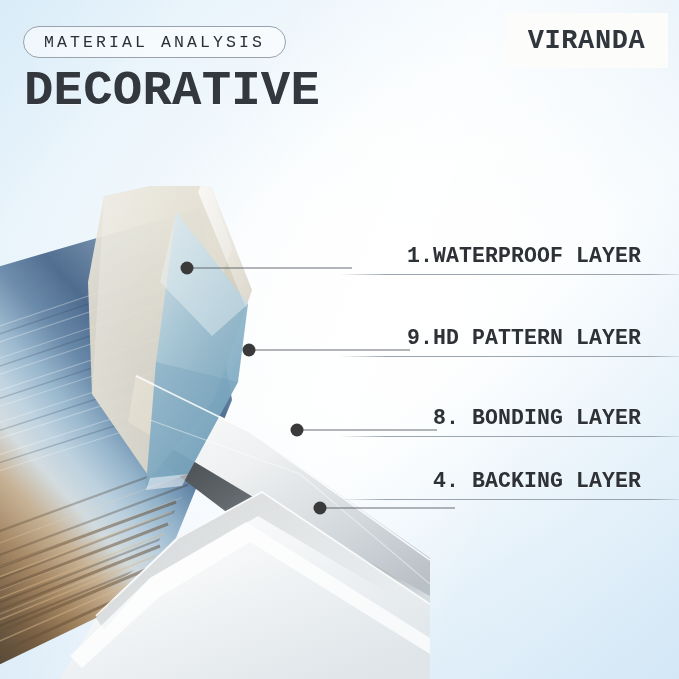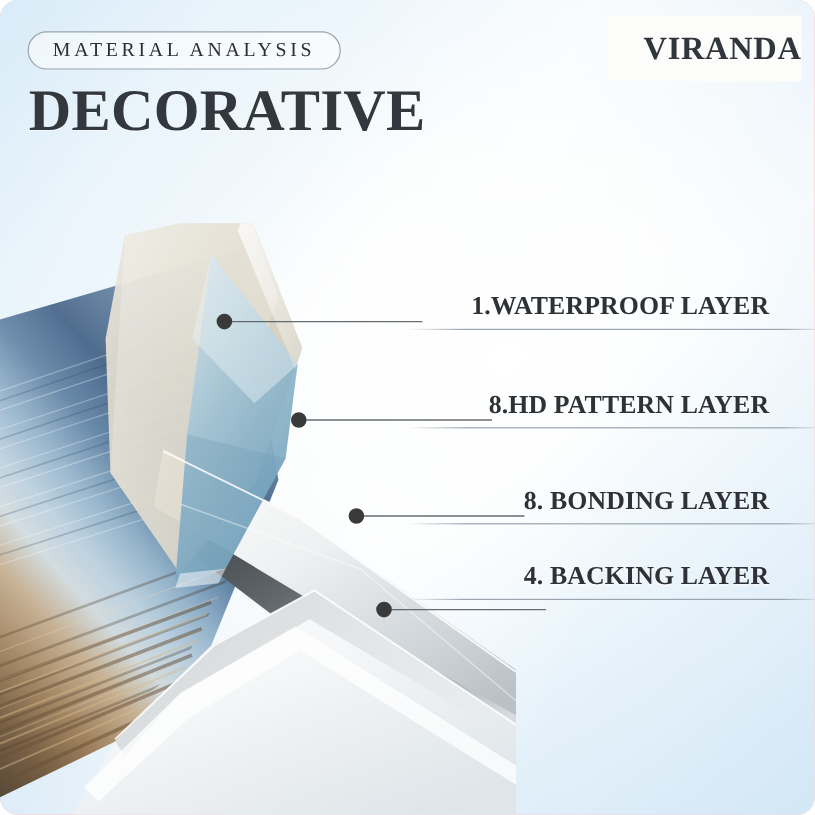--- a/index.html
+++ b/index.html
@@ -8,23 +8,22 @@
     padding: 0;
     background: #ffffff;
   }
   * { box-sizing: border-box; }
 
   .canvas {
     position: relative;
     width: 679px;
     height: 679px;
     overflow: hidden;
-    font-family: Liberation Serif, serif;
-    background: #fca5a5;
-    border-radius: 15px;
+    font-family: Liberation Mono, monospace;
+    background: #e5e5e5;
   }
 
   
   .bg-base {
     position: absolute;
     inset: 0;
     background:
       radial-gradient(118% 92% at 62% 44%, #ffffff 0%, #fbfdfe 26%, #f0f7fc 48%, #e2eff9 70%, #d6e9f7 100%);
   }
   .bg-tint-tl {
@@ -83,21 +82,21 @@
 
   .brand-plate {
     position: absolute;
     left: 505px;
     top: 13px;
     width: 163px;
     height: 55px;
     background: #fcfcfb;
     display: flex;
     align-items: center;
-    justify-content: flex-end;
+    justify-content: center;
     box-shadow: 0 0 0 0 rgba(0,0,0,0);
   }
   .brand-plate span {
     font-size: 27px;
     font-weight: 700;
     letter-spacing: 0.6px;
     color: #31363c;
   }
 
   
@@ -342,21 +341,21 @@
 
   <div class="brand-plate">
     <span>VIRANDA</span>
   </div>
 
   <div class="callout callout-1">
     <div class="c-text">1.WATERPROOF LAYER</div>
     <div class="c-rule"></div>
   </div>
   <div class="callout callout-2">
-    <div class="c-text">8.HD PATTERN LAYER</div>
+    <div class="c-text">9.HD PATTERN LAYER</div>
     <div class="c-rule"></div>
   </div>
   <div class="callout callout-3">
     <div class="c-text">8. BONDING LAYER</div>
     <div class="c-rule"></div>
   </div>
   <div class="callout callout-4">
     <div class="c-text">4. BACKING LAYER</div>
     <div class="c-rule"></div>
   </div>

